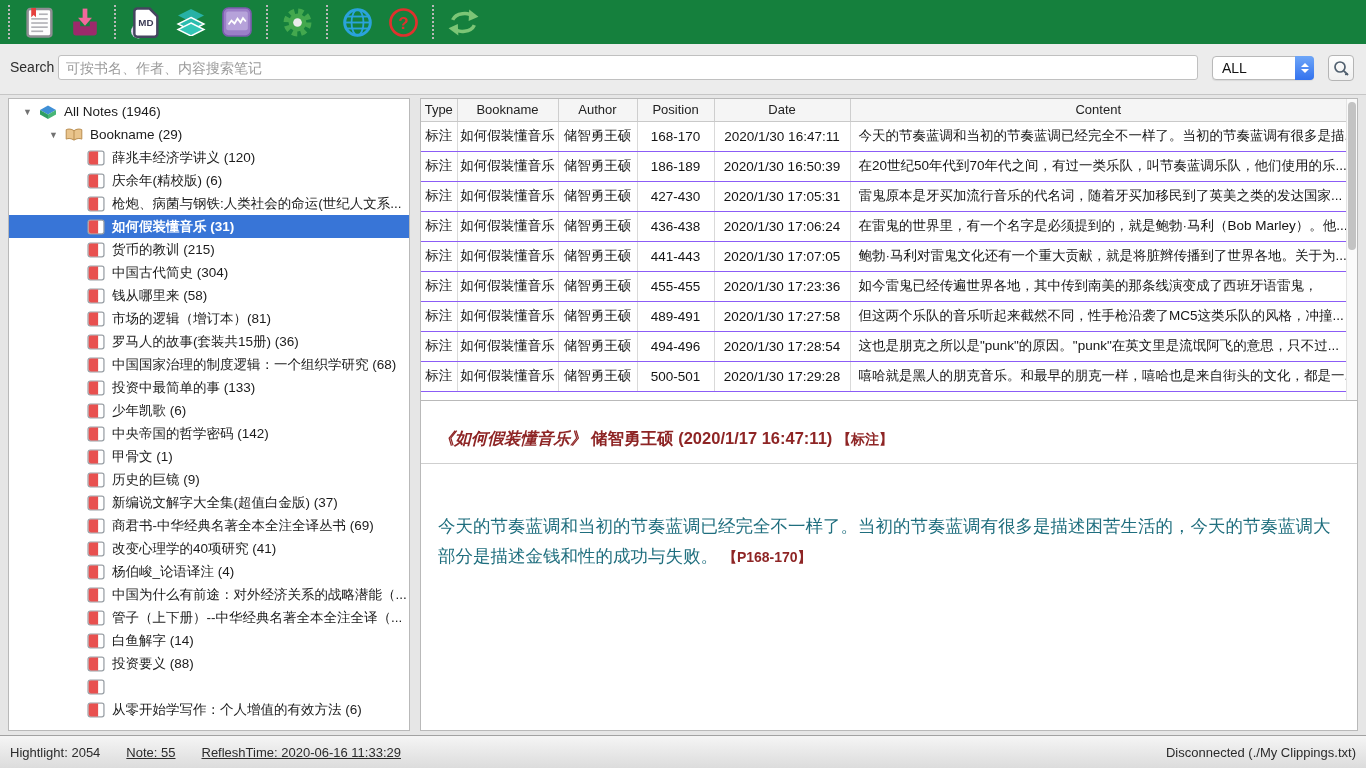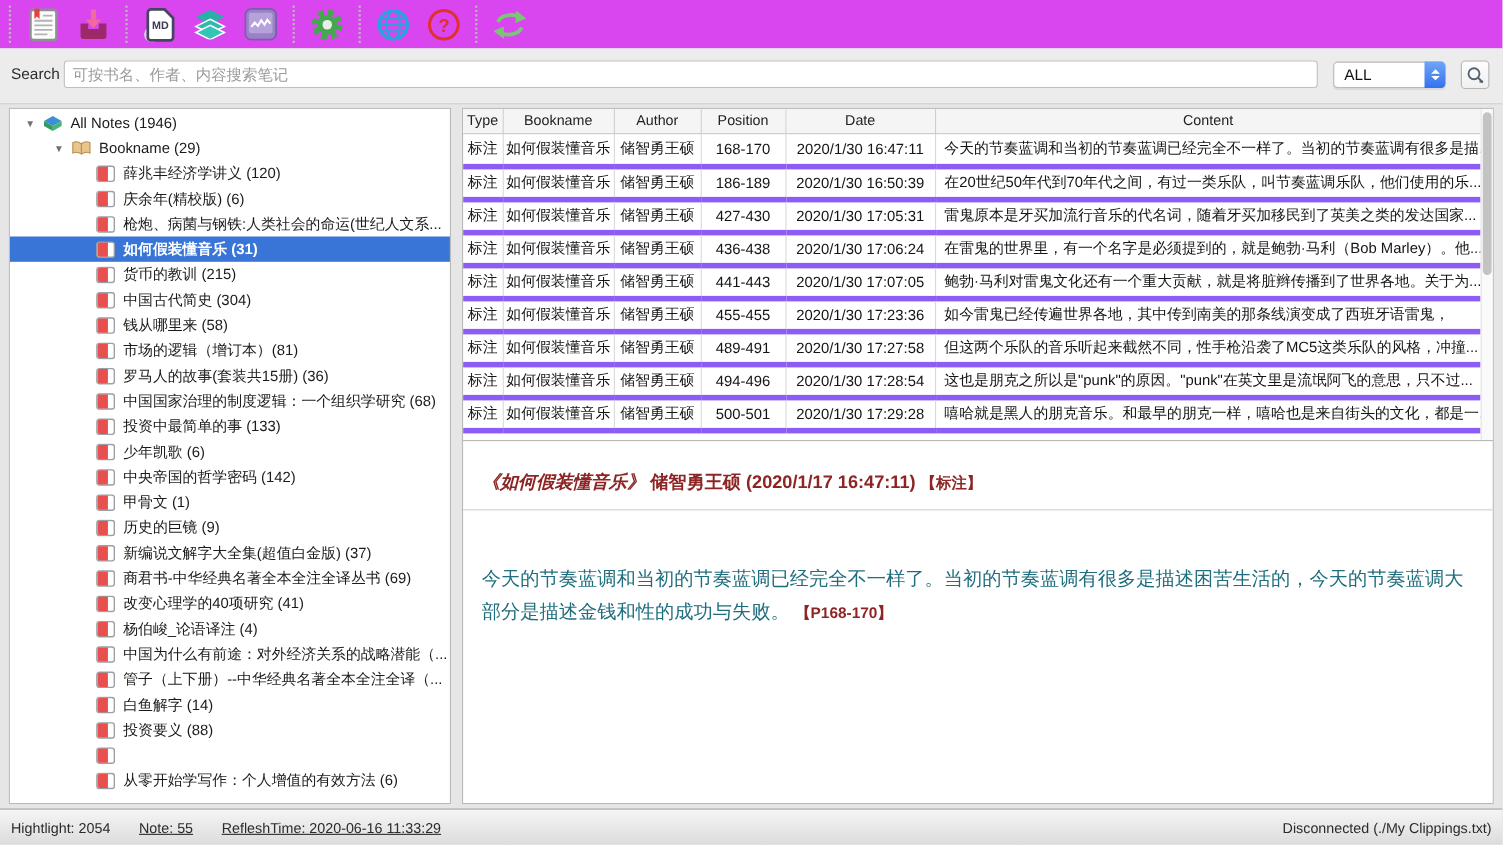--- a/index.html
+++ b/index.html
@@ -1,20 +1,20 @@
 <!DOCTYPE html>
 <html style="--sel-blue: #3875d7; --title-red: #8e2525; --body-teal: #1f6e7e;"><head>
 <meta charset="utf-8">
 <style>
   * { margin:0; padding:0; box-sizing:border-box; }
   html,body { width:1366px; height:768px; overflow:hidden; }
   body { font-family:"Liberation Sans","DejaVu Sans",sans-serif; background:#ececec; position:relative; }
 
   
-  .toolbar { position:absolute; top:0; left:0; right:0; height:44px; background:#d946ef; display:flex; align-items:center; }
+  .toolbar { position:absolute; top:0; left:0; right:0; height:44px; background:#15803d; display:flex; align-items:center; }
   .tb-sep { width:1px; height:34px; border-left:2px dotted #b9b9b9; margin:0 6px; }
   .tb-btn { width:38px; height:38px; display:flex; align-items:center; justify-content:center; margin:0 4px; cursor:default; }
   .tb-btn svg { display:block; }
 
   
   .search-row { position:absolute; top:44px; left:0; right:0; height:51px; background:#ececec; border-bottom:1px solid #c6c6c6; }
   .search-label { position:absolute; left:10px; top:15px; font-size:14px; color:#2d2d2d; }
   .search-input { position:absolute; left:58px; top:11px; width:1140px; height:25px; border:1px solid #c0c0c0; border-radius:3px; background:#fff; font-size:14px; padding:0 7px; font-family:inherit; color:#222; }
   .search-input::placeholder { color:#9b9b9b; }
   .scope-select { position:absolute; left:1212px; top:12px; width:102px; height:24px; background:#fff; border:1px solid #b9b9b9; border-radius:4px; display:flex; align-items:center; box-shadow:0 1px 1px rgba(0,0,0,0.08); }
@@ -40,21 +40,21 @@
   .tree-ic { width:18px; height:16px; flex:0 0 18px; margin-right:7px; }
   .tree-label { font-size:13.5px; color:#1b1b1b; }
   .tree-item.selected { background:var(--sel-blue,#3875d7); }
   .tree-item.selected .tree-label { color:#fff; font-weight:bold; }
   .tree-item.selected .tri { color:#fff; }
 
   
   .table-panel { position:absolute; left:420px; top:3px; width:938px; height:356px; overflow:hidden; }
   table.notes { width:calc(100% - 11px); border-collapse:collapse; table-layout:fixed; }
   table.notes th { height:22px; font-size:13px; font-weight:normal; color:#222; background:#f5f5f5; border-right:1px solid #cecece; border-bottom:1px solid #c9c9c9; overflow:hidden; white-space:nowrap; }
-  table.notes td { height:30px; font-size:13.5px; color:#141414; text-align:center; border-right:1px solid #d9d9d9; border-bottom:5px solid #8b5cf6; overflow:hidden; white-space:nowrap; }
+  table.notes td { height:30px; font-size:13.5px; color:#141414; text-align:center; border-right:1px solid #d9d9d9; border-bottom:1px solid #8b5cf6; overflow:hidden; white-space:nowrap; }
   table.notes th:last-child, table.notes td:last-child { border-right:none; }
   table.notes td.c5 { text-align:left; padding:0 8px; }
   .c0 { width:36px; } .c1 { width:101px; } .c2 { width:79px; } .c3 { width:77px; } .c4 { width:136px; }
   .vscroll { position:absolute; right:0; top:0; bottom:0; width:11px; background:#fafafa; border-left:1px solid #e3e3e3; }
   .vthumb { position:absolute; left:1px; width:8px; border-radius:4px; background:#c3c3c3; top:3px; height:148px; }
 
   
   .detail-panel { position:absolute; left:420px; top:305px; width:938px; bottom:4px; overflow:hidden; }
   .detail-title { padding:27px 18px 13px 17px; font-size:16.5px; font-weight:bold; color:var(--title-red,#8e2525); }
   .detail-title .book-title { font-style:italic; }

